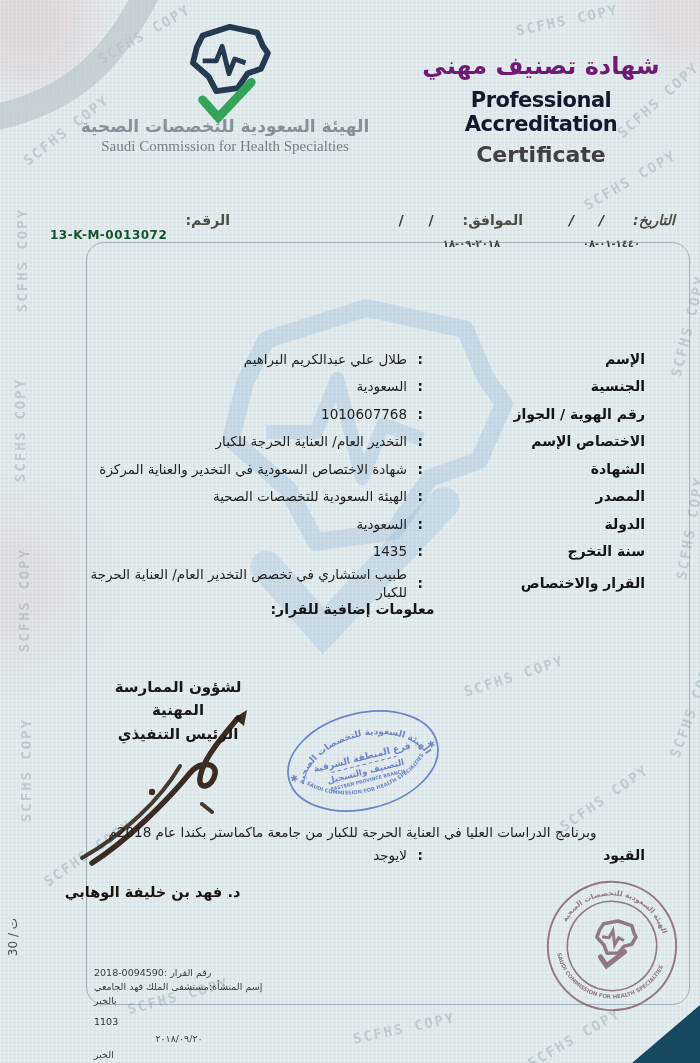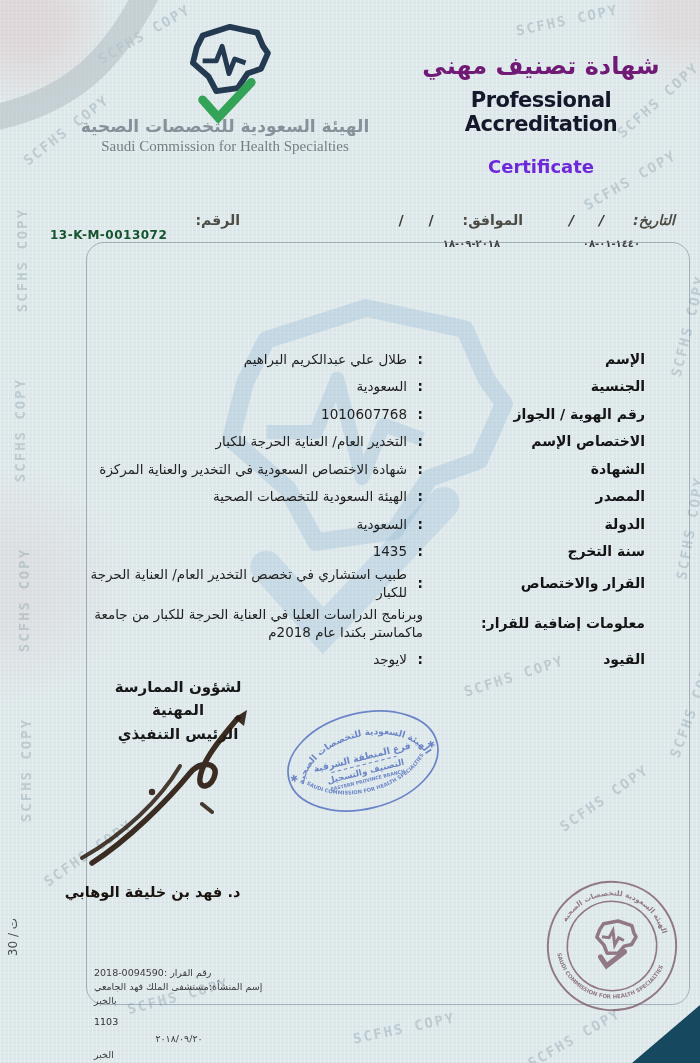--- a/index.html
+++ b/index.html
@@ -37,43 +37,43 @@
   .swoosh{position:absolute;left:0;top:0;z-index:1;pointer-events:none;}
   .big-wm{position:absolute;left:160px;top:282px;z-index:1;pointer-events:none;}
   
   .logo{position:absolute;left:168px;top:20px;z-index:2;}
   .org-names{position:absolute;left:60px;top:116px;width:330px;text-align:center;z-index:2;}
   .org-ar{font-size:17px;font-weight:bold;color:#87919a;}
   .org-en{font-family:"Liberation Serif",serif;font-size:15px;color:#747e86;margin-top:2px;}
   .titles{position:absolute;left:396px;top:52px;width:290px;text-align:center;z-index:2;}
   .title-ar{font-size:24px;font-weight:bold;color:#701a75;direction:rtl;}
   .title-en1{font-size:21px;font-weight:bold;color:#14182a;margin-top:8px;letter-spacing:-.5px;}
-  .title-en2{font-size:18px;font-weight:bold;color:#6d28d9;margin-top:20px;}
+  .title-en2{font-size:22px;font-weight:bold;color:#404040;margin-top:6px;}
   
   .meta{position:absolute;top:212px;left:0;width:700px;height:50px;z-index:2;font-size:14px;color:#4c4c44;}
   .meta .grp{position:absolute;direction:rtl;font-weight:bold;}
   .g-date{right:25px;top:0;font-style:italic;}
   .g-greg{right:177px;top:0;}
-  .g-num{right:460px;top:0;text-align:right;}
+  .g-num{right:470px;top:0;text-align:right;}
   .slashes{display:inline-block;direction:ltr;margin-right:14px;letter-spacing:10px;color:#3c3c36;}
   .stamp-date{position:absolute;top:26px;direction:ltr;font-size:10px;font-weight:bold;color:#3d3d3d;letter-spacing:3px;margin-left:48px;}
   .sd-hijri{right:60px;}
   .sd-greg{right:200px;}
   .cert-no{position:absolute;left:50px;top:228px;z-index:3;font-size:12px;font-weight:bold;color:#14532d;letter-spacing:.5px;}
   
   .main-box{position:absolute;left:86px;top:242px;width:602px;height:761px;z-index:2;
     border:1.5px solid rgba(110,130,145,.55);border-radius:18px;}
   
   .fields{position:absolute;left:60px;top:345px;width:585px;z-index:2;direction:rtl;}
   .field-row{display:flex;align-items:center;min-height:27.5px;font-size:13.5px;color:#222;}
   .f-label{flex:0 0 222px;font-weight:bold;color:#141414;font-size:14px;}
   .f-colon{flex:0 0 16px;font-weight:bold;color:#141414;}
   .f-value{flex:1;color:#1f1f1f;line-height:1.35;}
   .row-info .f-colon{visibility:hidden;flex-basis:0;}
-  .row-info{min-height:44px;}
+  .row-info{min-height:44px;flex-direction:column;}
   
   .sig-title{position:absolute;left:88px;top:676px;width:180px;text-align:center;z-index:2;
     direction:rtl;font-size:15px;font-weight:bold;color:#171717;line-height:1.55;}
   .sig-svg{position:absolute;left:52px;top:708px;z-index:3;}
   .sig-name{position:absolute;left:40px;top:884px;width:225px;text-align:center;z-index:2;
     direction:rtl;font-size:14.5px;font-weight:bold;color:#1a120c;}
   
   .oval-stamp{position:absolute;left:281px;top:704px;z-index:3;transform:rotate(-14deg);opacity:.88;}
   .round-stamp{position:absolute;left:544px;top:878px;z-index:3;transform:rotate(7deg);opacity:.8;}
   

